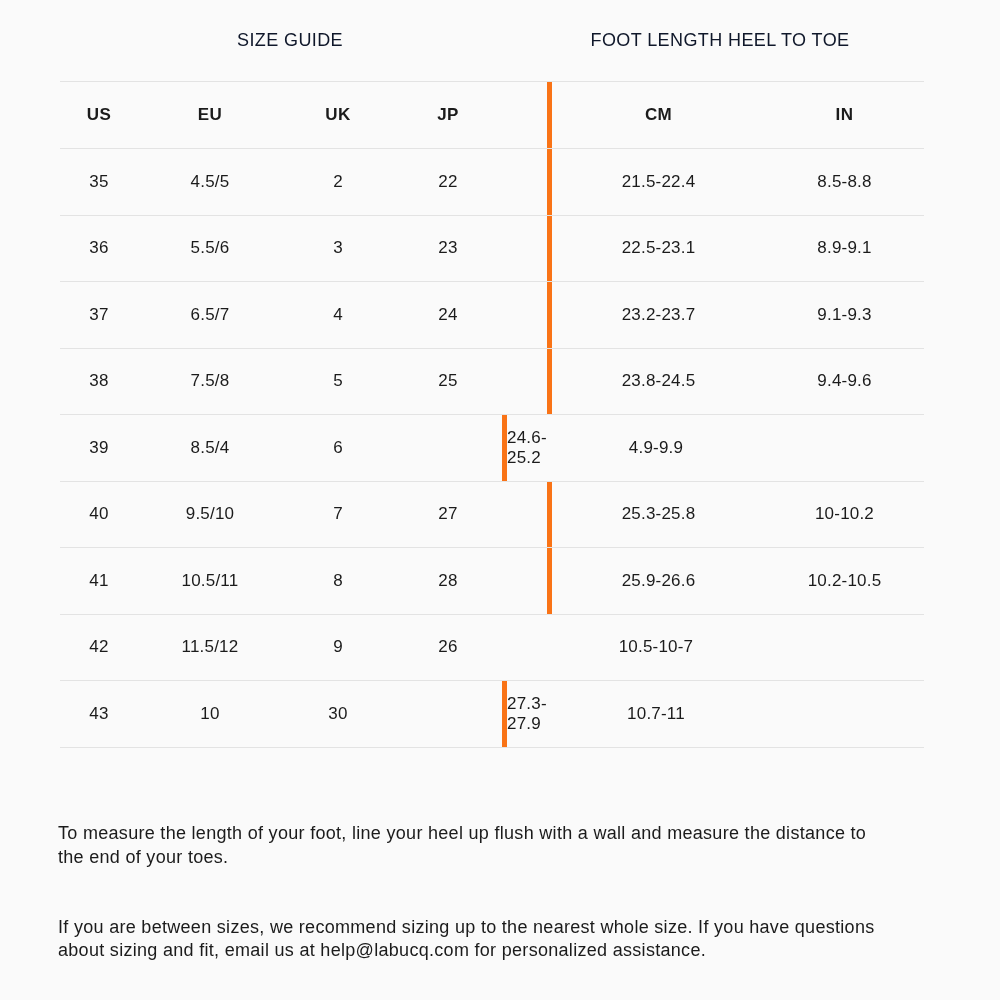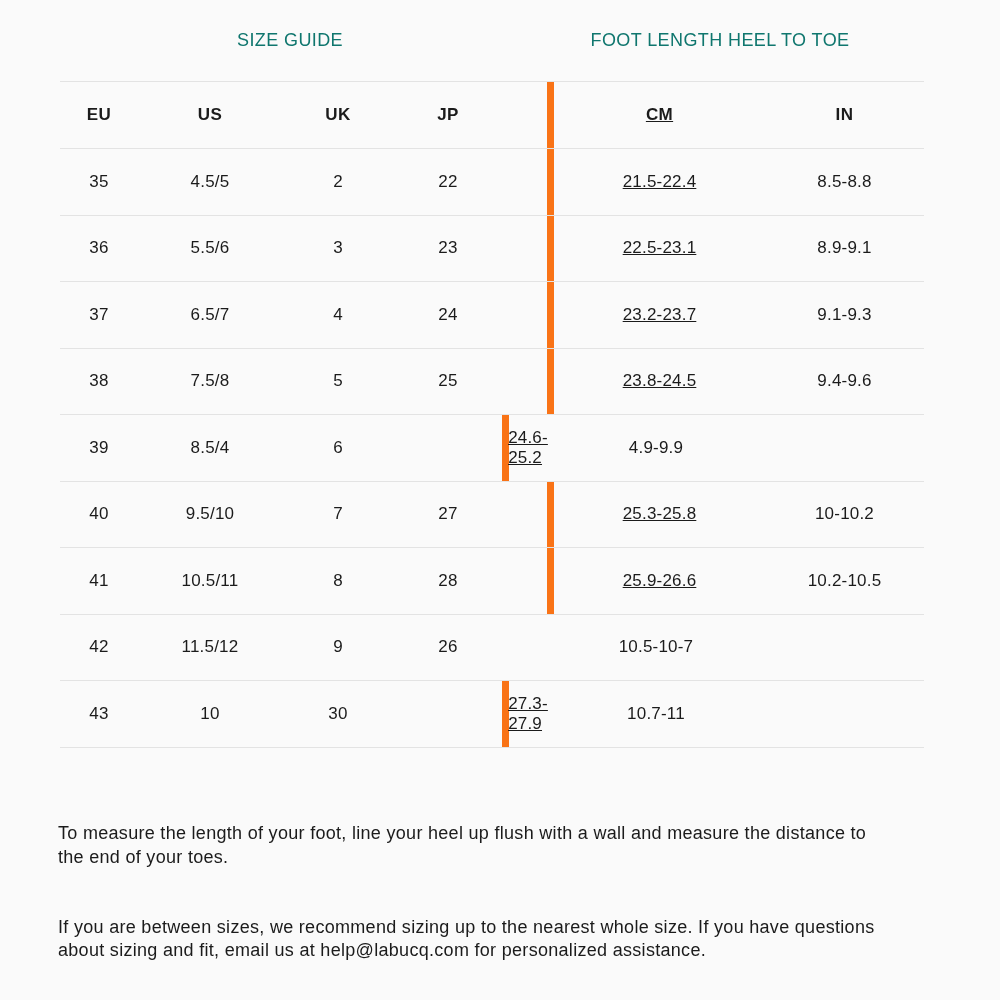--- a/index.html
+++ b/index.html
@@ -23,21 +23,21 @@
   .title {
     position: absolute;
     top: 0;
     height: 81px;
     display: flex;
     align-items: center;
     justify-content: center;
     font-size: 18px;
     font-weight: 500;
     letter-spacing: 0.4px;
-    color: #0f766e;
+    color: #0f172a;
   }
   .title-left  { left: 60px;  width: 460px; }
   .title-right { left: 518px; width: 404px; }
   .size-table {
     margin-left: 60px;
     width: 864px;
     border-top: 1px solid #e3e3e3;
   }
   .trow {
     display: grid;
@@ -46,21 +46,21 @@
     border-bottom: 1px solid #e3e3e3;
   }
   .trow.thead { height: 67px; }
   .tcell {
     display: flex;
     align-items: center;
     justify-content: center;
     font-size: 17px;
     letter-spacing: 0.2px;
   }
-  .tcell.c4 { border-left: 7px solid #f97316; text-decoration: underline; }
+  .tcell.c4 { border-left: 5px solid #f97316; }
   .thead .tcell {
     font-weight: 700;
     font-size: 17px;
     letter-spacing: 0.4px;
   }
   .notes {
     margin: 51px 40px 0 58px;
     font-size: 18px;
     line-height: 23.5px;
     letter-spacing: 0.3px;
@@ -74,22 +74,22 @@
 
 <div class="page">
 
   <div class="titles">
     <div class="title title-left">SIZE GUIDE</div>
     <div class="title title-right">FOOT LENGTH HEEL TO TOE</div>
   </div>
 
   <div class="size-table">
       <div class="trow thead">
+        <div class="tcell c1">US</div>
         <div class="tcell c0">EU</div>
-        <div class="tcell c1">US</div>
         <div class="tcell c2">UK</div>
         <div class="tcell c3">JP</div>
         <div class="tcell gap"></div>
         <div class="tcell c4">CM</div>
         <div class="tcell c5">IN</div>
       </div>
       <div class="trow">
         <div class="tcell c0">35</div>
         <div class="tcell c1">4.5/5</div>
         <div class="tcell c2">2</div>

